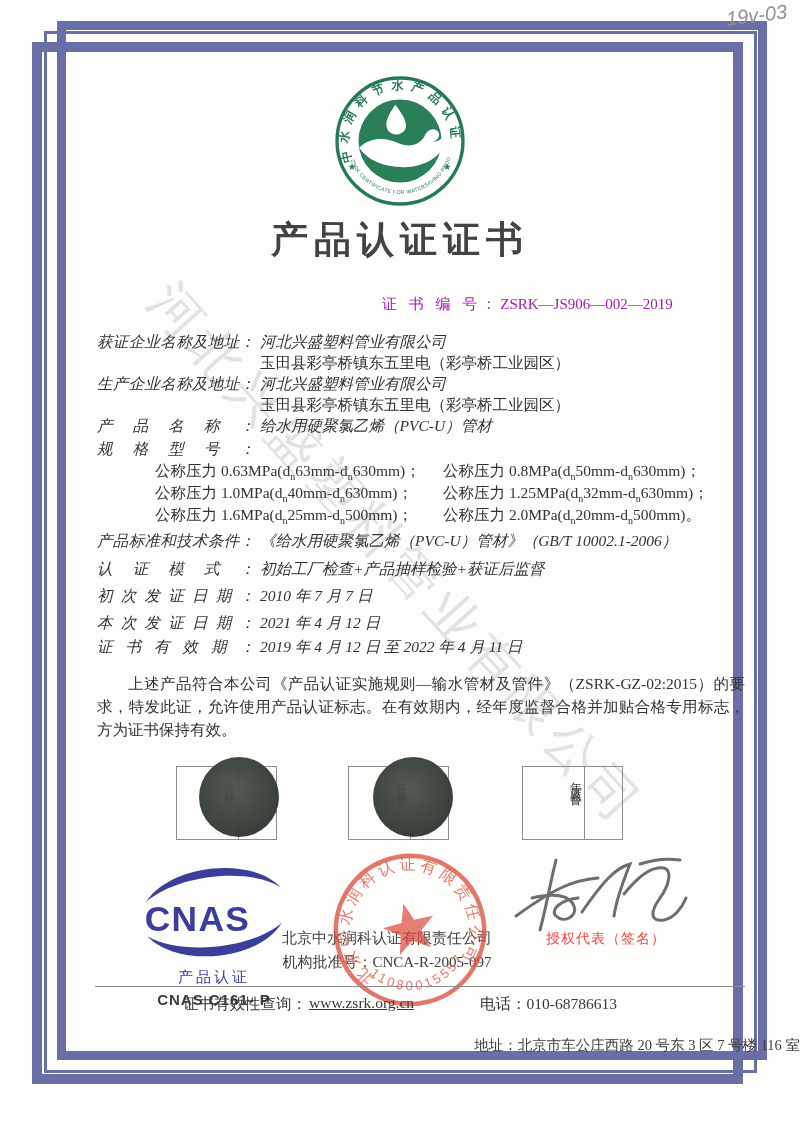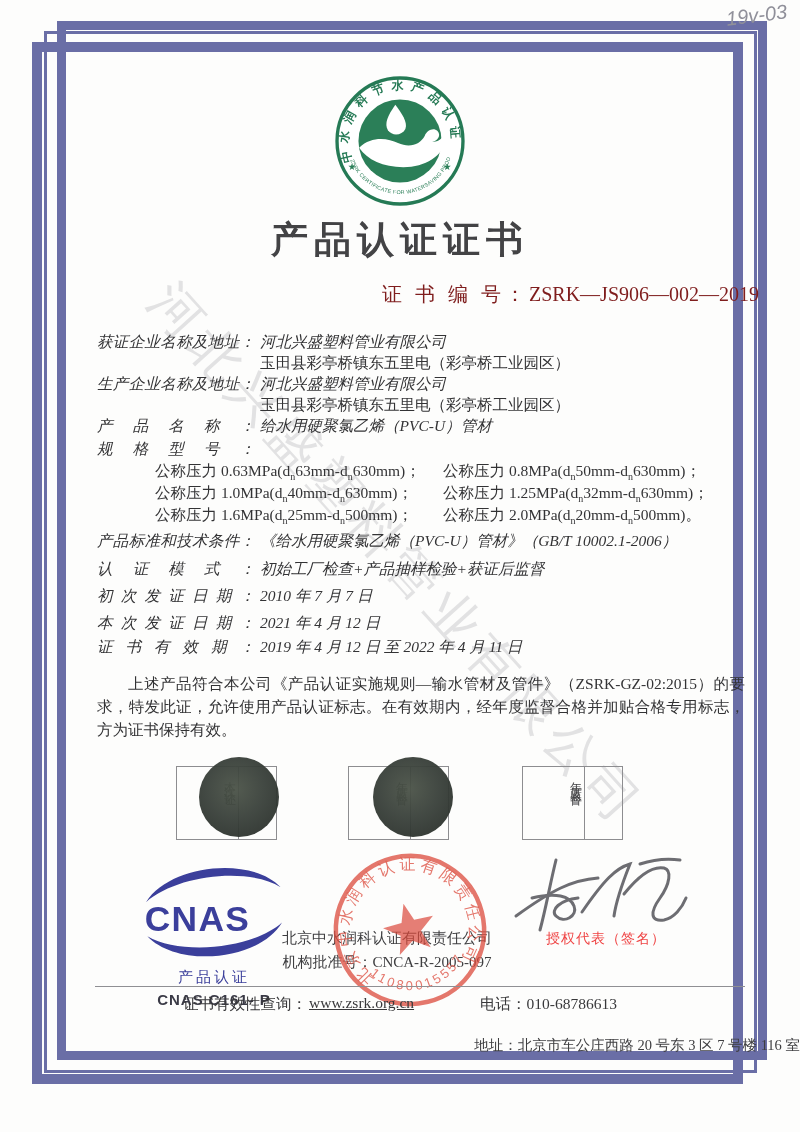--- a/index.html
+++ b/index.html
@@ -15,21 +15,21 @@
   .watermark{position:absolute;left:185px;top:268px;z-index:2;white-space:nowrap;
              font-size:52px;letter-spacing:7px;color:#85858c;opacity:.22;
              transform:rotate(48deg);transform-origin:0 0;pointer-events:none;}
   
   .content{position:absolute;inset:0;z-index:3;}
   .pencil-mark{position:absolute;left:726px;top:4px;font-family:"Liberation Sans","DejaVu Sans",sans-serif;
                font-size:20px;font-style:italic;color:#90909a;transform:rotate(-7deg);}
   .logo-wrap{position:absolute;left:333px;top:74px;width:134px;height:134px;}
   .title{position:absolute;left:0;top:215px;width:800px;text-align:center;
          font-size:37px;font-weight:bold;letter-spacing:6px;color:#434345;}
-  .certno{position:absolute;left:382px;top:281px;font-size:20px;white-space:nowrap;color:#7f1d1d;}
+  .certno{position:absolute;left:382px;top:295px;font-size:15px;white-space:nowrap;color:#a21caf;}
   .certno .lbl{letter-spacing:4px;}
   
   .body{position:absolute;left:97px;top:331px;width:650px;font-size:15.5px;color:#333335;}
   .row{display:flex;line-height:21px;font-style:italic;}
   .row .lbl{width:158px;flex:none;text-align:justify;text-align-last:justify;}
   .row .val{margin-left:5px;white-space:nowrap;}
   .cont{margin-left:163px;line-height:21px;white-space:nowrap;}
   .spec{display:flex;margin-left:58px;line-height:22px;white-space:nowrap;}
   .spec .c1{width:288px;flex:none;}
   sub{font-size:10px;line-height:0;}

